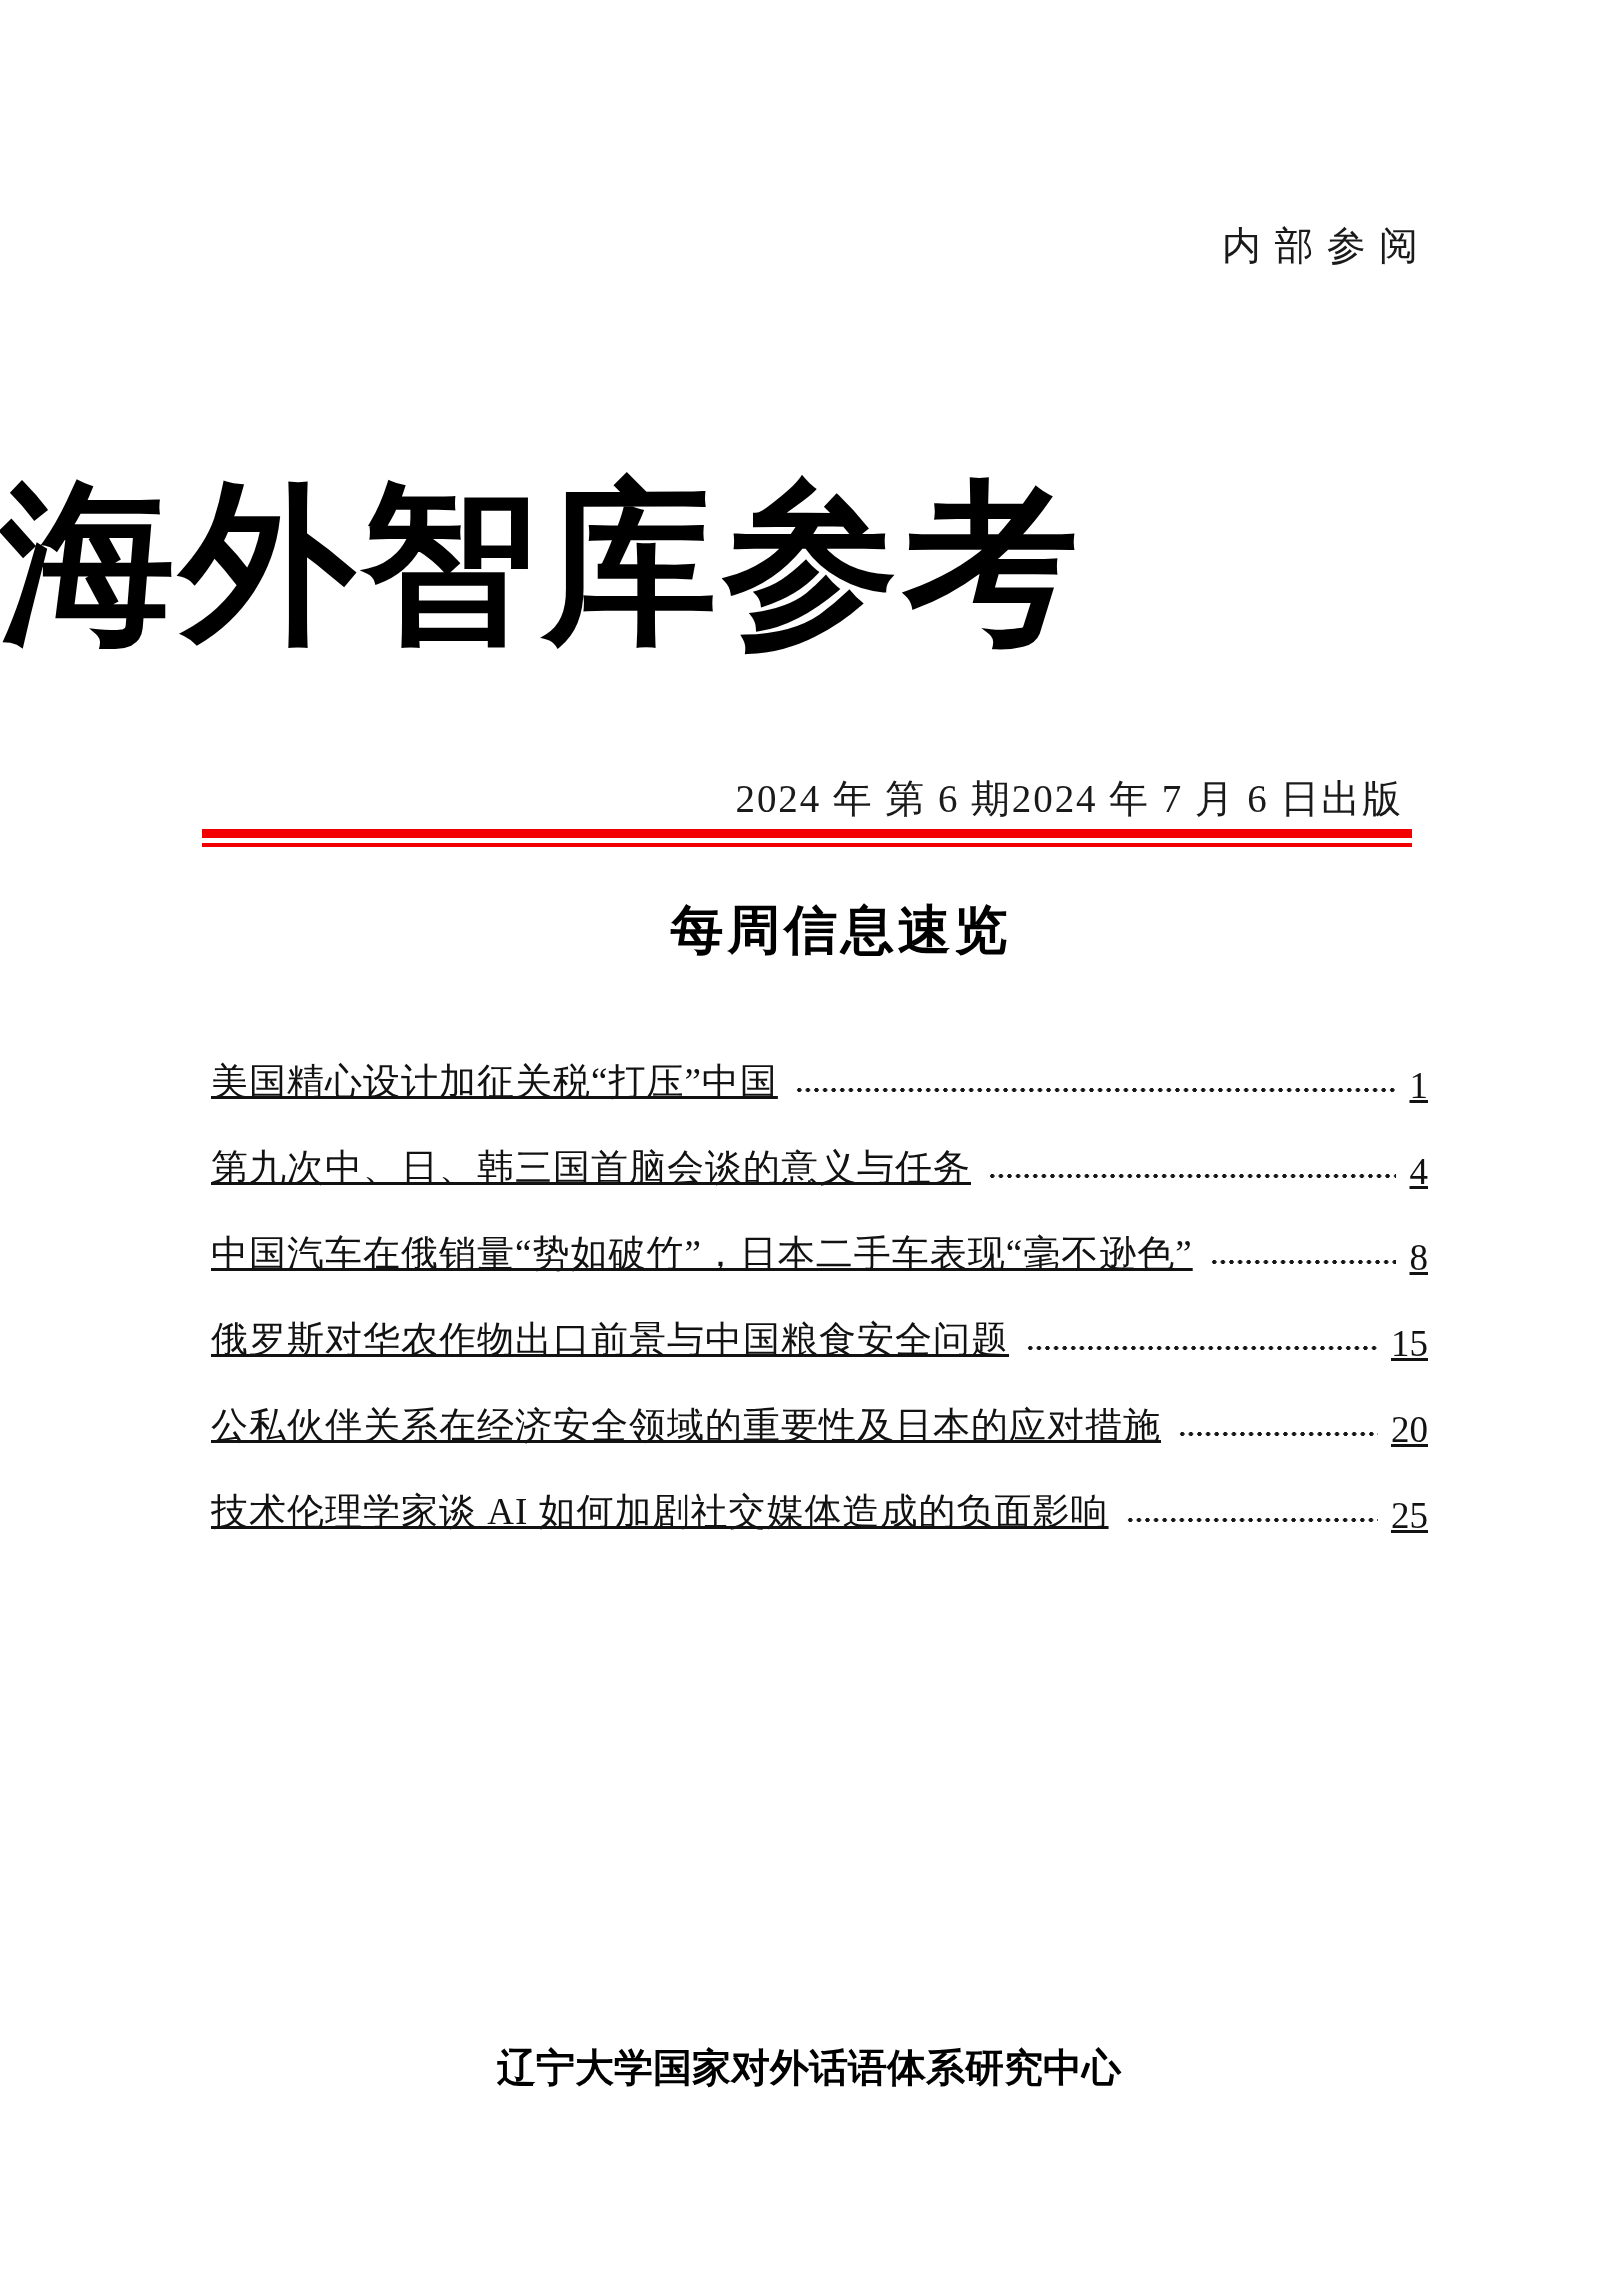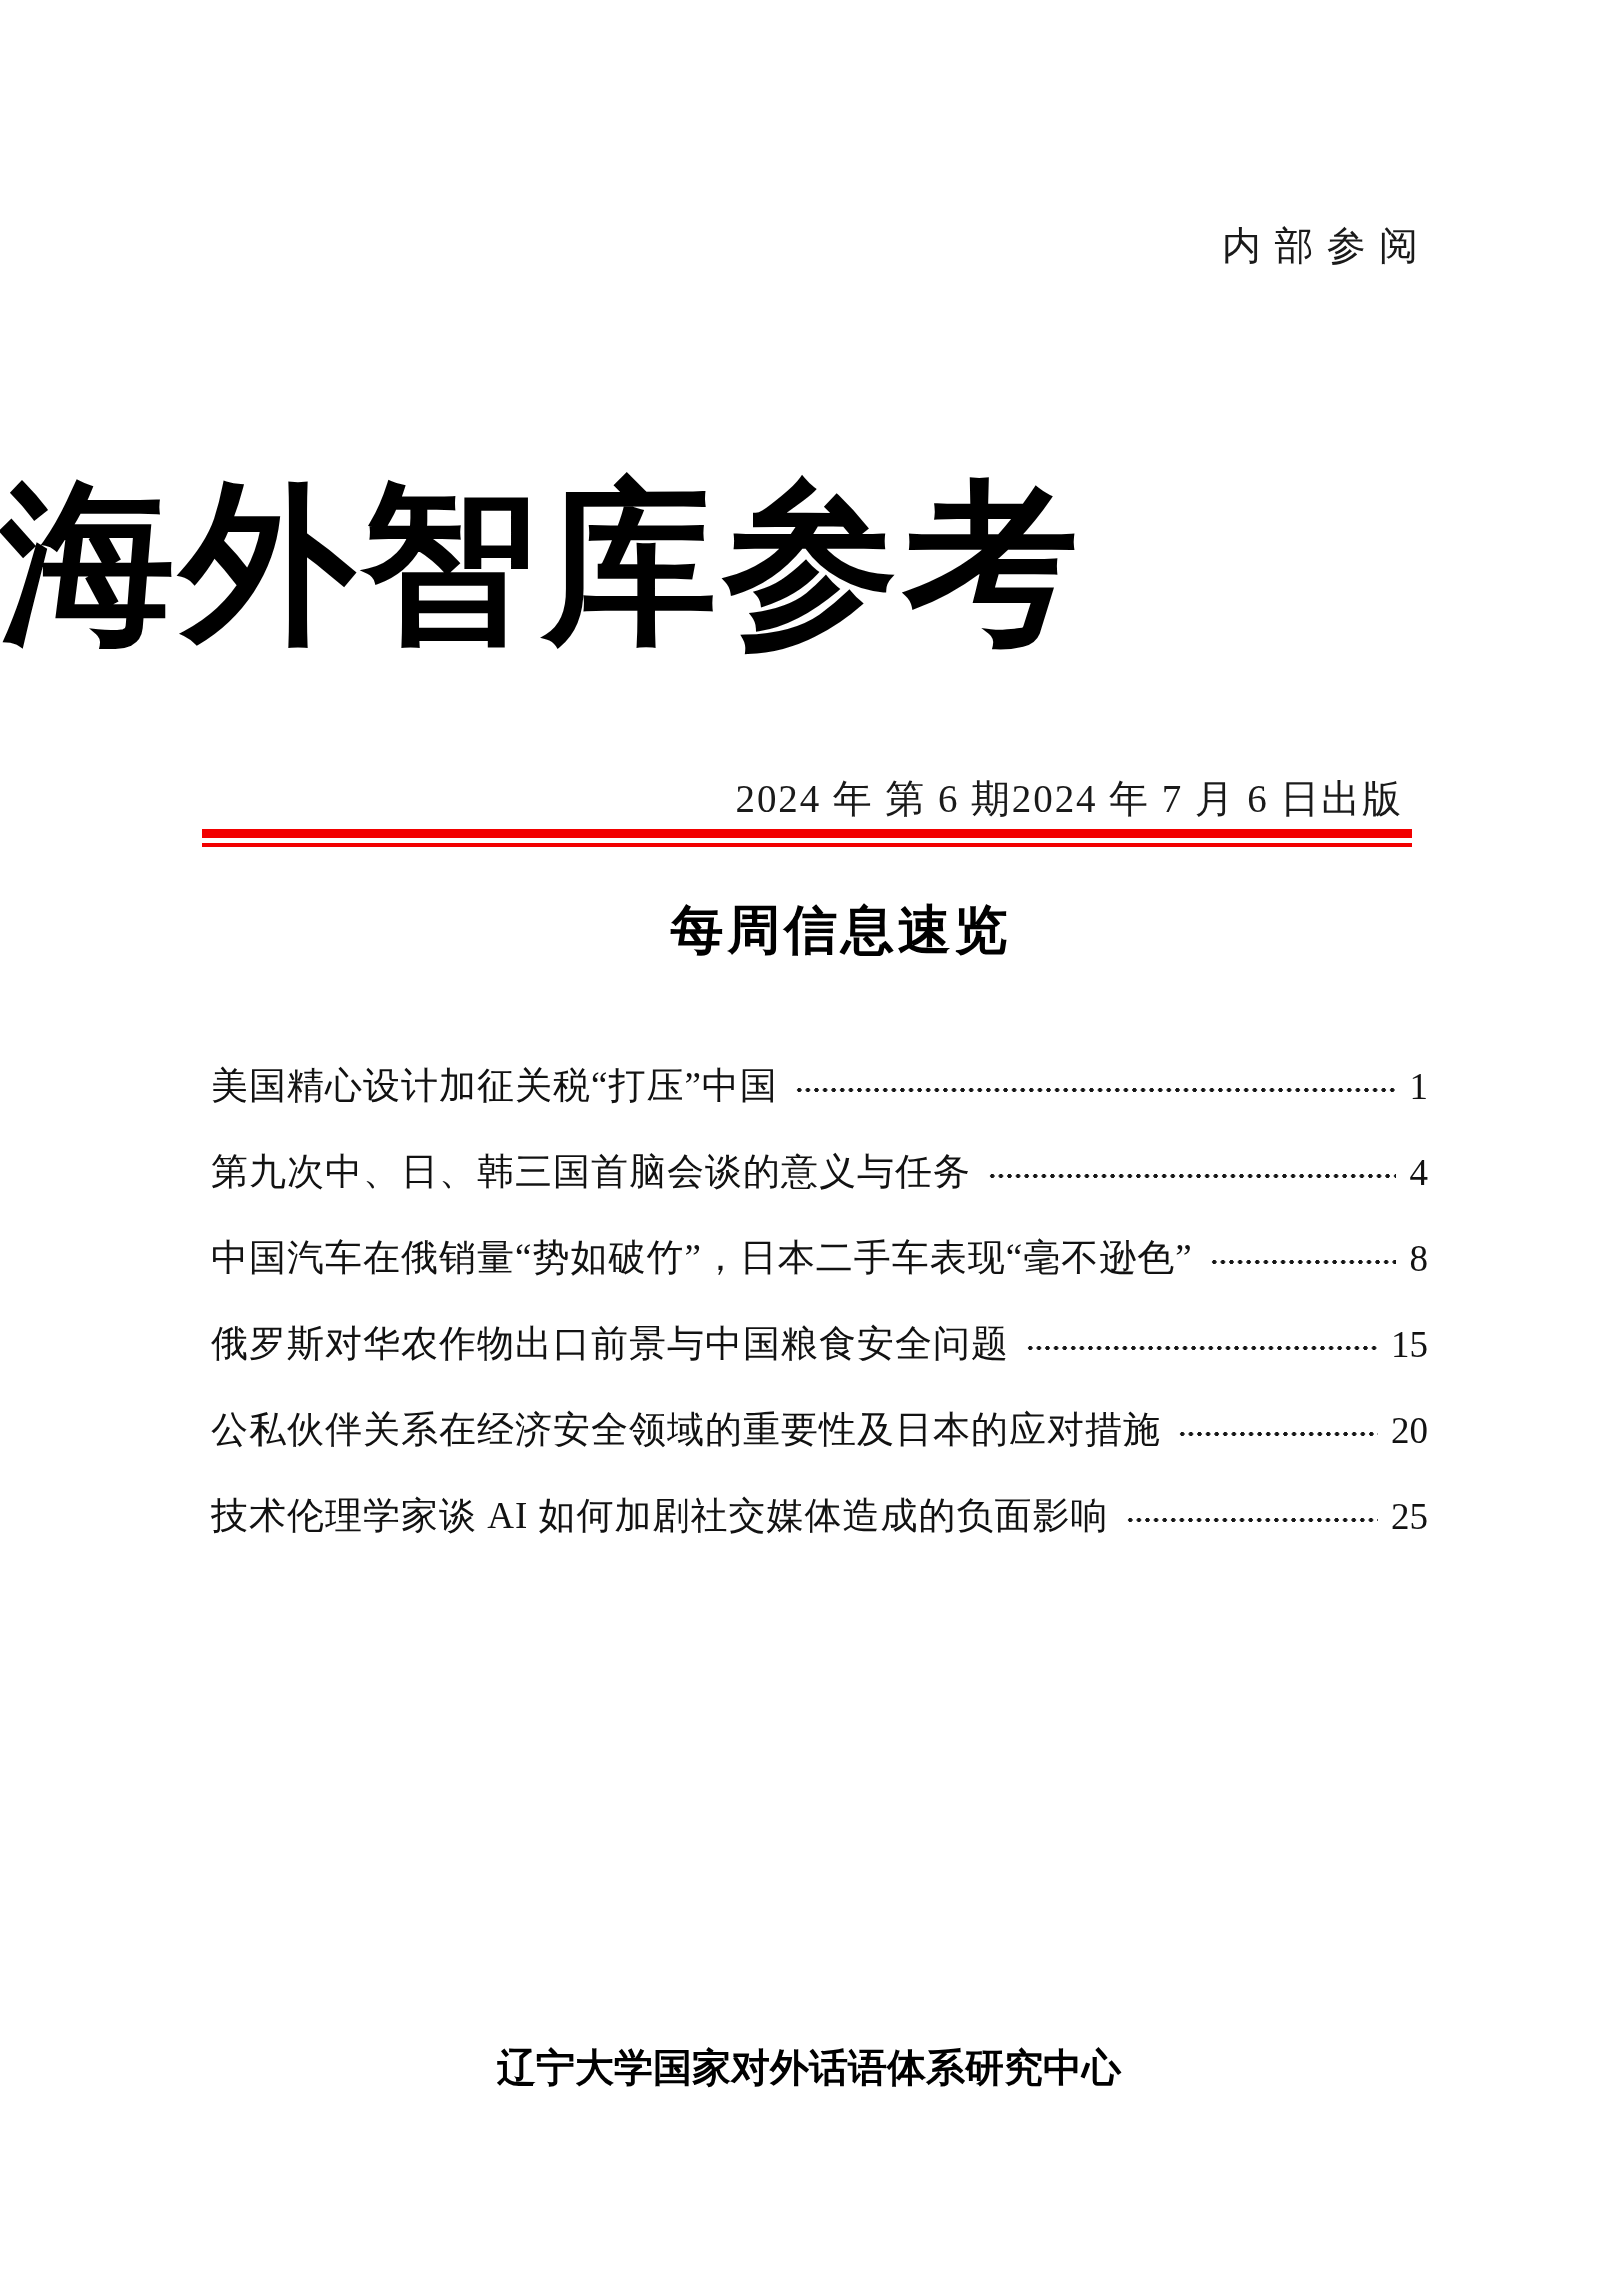--- a/index.html
+++ b/index.html
@@ -97,25 +97,26 @@
   }
 
   .toc {
     position: absolute;
     top: 1065px;
     left: 211px;
     width: 1217px;
   }
   .toc-row {
     display: flex;
-    align-items: center;
+    align-items: flex-end;
     height: 42px;
     margin-bottom: 44px;
     font-size: 37px;
     color: #121212;
+    text-decoration: underline;
   }
   .toc-title {
     white-space: nowrap;
     letter-spacing: 1px;
     font-family: "Liberation Serif", "DejaVu Serif", serif;
   }
   .toc-leader {
     flex: 1 1 auto;
     align-self: stretch;
     margin-left: 17px;

